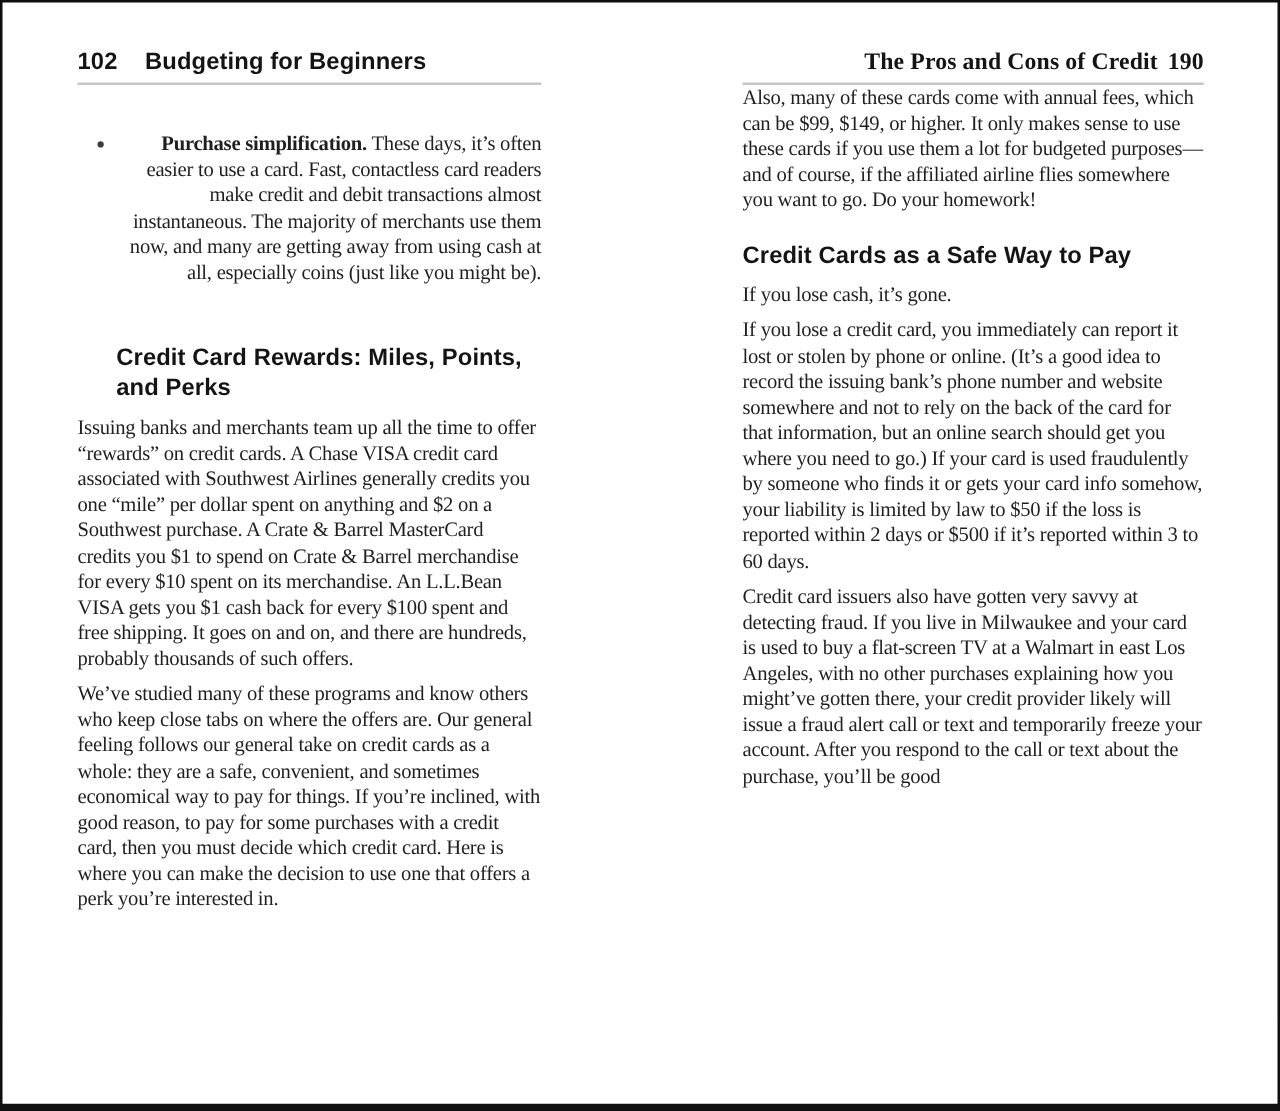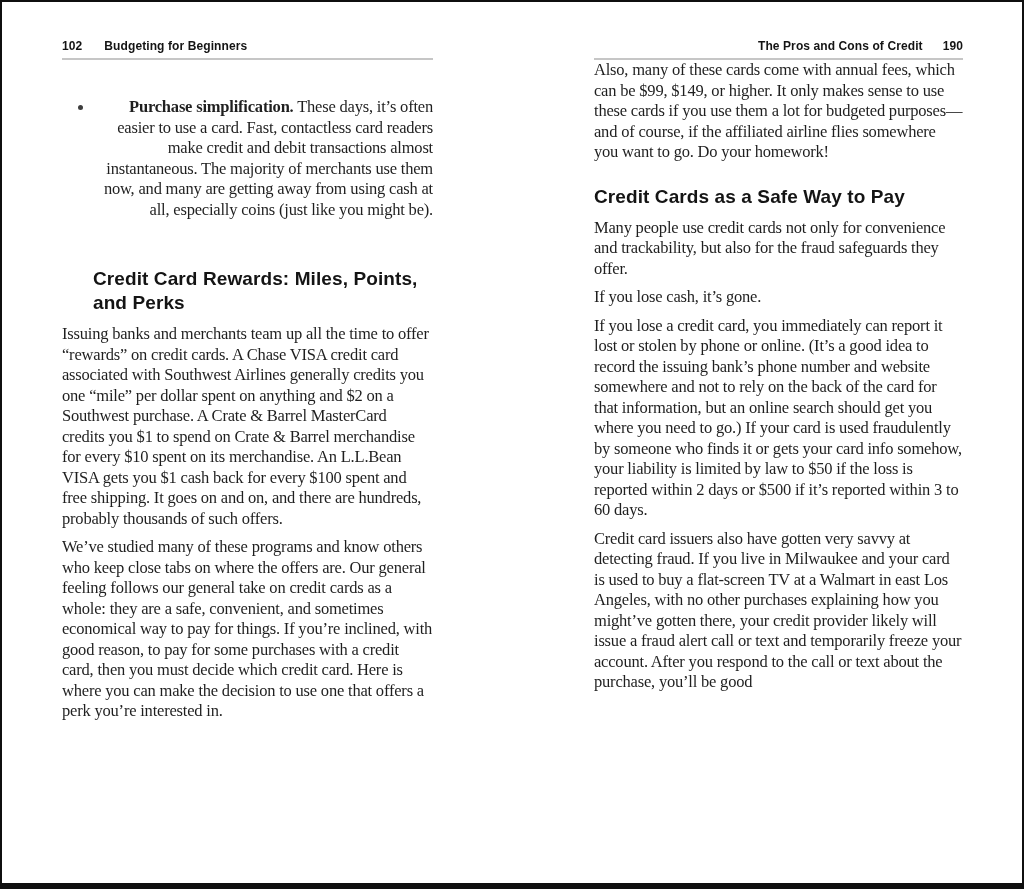--- a/index.html
+++ b/index.html
@@ -19,26 +19,26 @@
   .page { position: absolute; top: 0; }
   .page.left  { left: 60px;  width: 371px; }
   .page.right { left: 592px; width: 369px; }
 
   .running-head {
     display: flex;
     align-items: flex-start;
     margin-top: 37px;
     font-family: "Liberation Sans", sans-serif;
     font-weight: bold;
-    font-size: 12px;
+    font-size: 19px;
     color: var(--heading, #141414);
     letter-spacing: 0.1px;
   }
   .page.left  .running-head { gap: 22px; }
-  .page.right .running-head { justify-content: flex-end; gap: 20px; }
+  .page.right .running-head { justify-content: flex-end; gap: 8px; font-family: Liberation Serif, serif; }
 
   .head-rule {
     height: 2px;
     background: var(--rule, #c6c6c6);
     margin-top: 5px;
   }
 
   .body-text {
     font-size: 16.5px;
     line-height: 20.5px;
@@ -103,19 +103,18 @@
     <header class="running-head">
       <span class="head-title">The Pros and Cons of Credit</span>
       <span class="folio">190</span>
     </header>
     <div class="head-rule"></div>
 
     <p class="body-text"><span>Also, many of these cards come with annual fees, which can be $99, $149, or higher. It only makes sense to use these cards if you use them </span><span class="i">a lot</span><span> for budgeted purposes—and of course, if the affiliated airline flies somewhere you want to go. Do your homework!</span></p>
 
     <h2 class="section-heading">Credit Cards as a Safe Way to Pay</h2>
 
-    <p class="body-text"><span>Many people use credit cards not only for convenience and trackability, but also for the fraud safeguards they offer.</span></p>
     <p class="body-text"><span>If you lose cash, it’s gone.</span></p>
     <p class="body-text"><span>If you lose a credit card, you immediately can report it lost or stolen by phone or online. (It’s a good idea to record the issuing bank’s phone number and website somewhere and not to rely on the back of the card for that information, but an online search should get you where you need to go.) If your card is used fraudulently by someone who finds it or gets your card info somehow, your liability is limited by law to $50 if the loss is reported within 2 days or $500 if it’s reported within 3 to 60 days.</span></p>
     <p class="body-text"><span>Credit card issuers also have gotten very savvy at detecting fraud. If you live in Milwaukee and your card is used to buy a flat-screen TV at a Walmart in east Los Angeles, with no other purchases explaining how you might’ve gotten there, your credit provider likely will issue a fraud alert call or text and temporarily freeze your account. After you respond to the call or text about the purchase, you’ll be good</span></p>
   </section>
 
 </div>
 
 </body></html>

